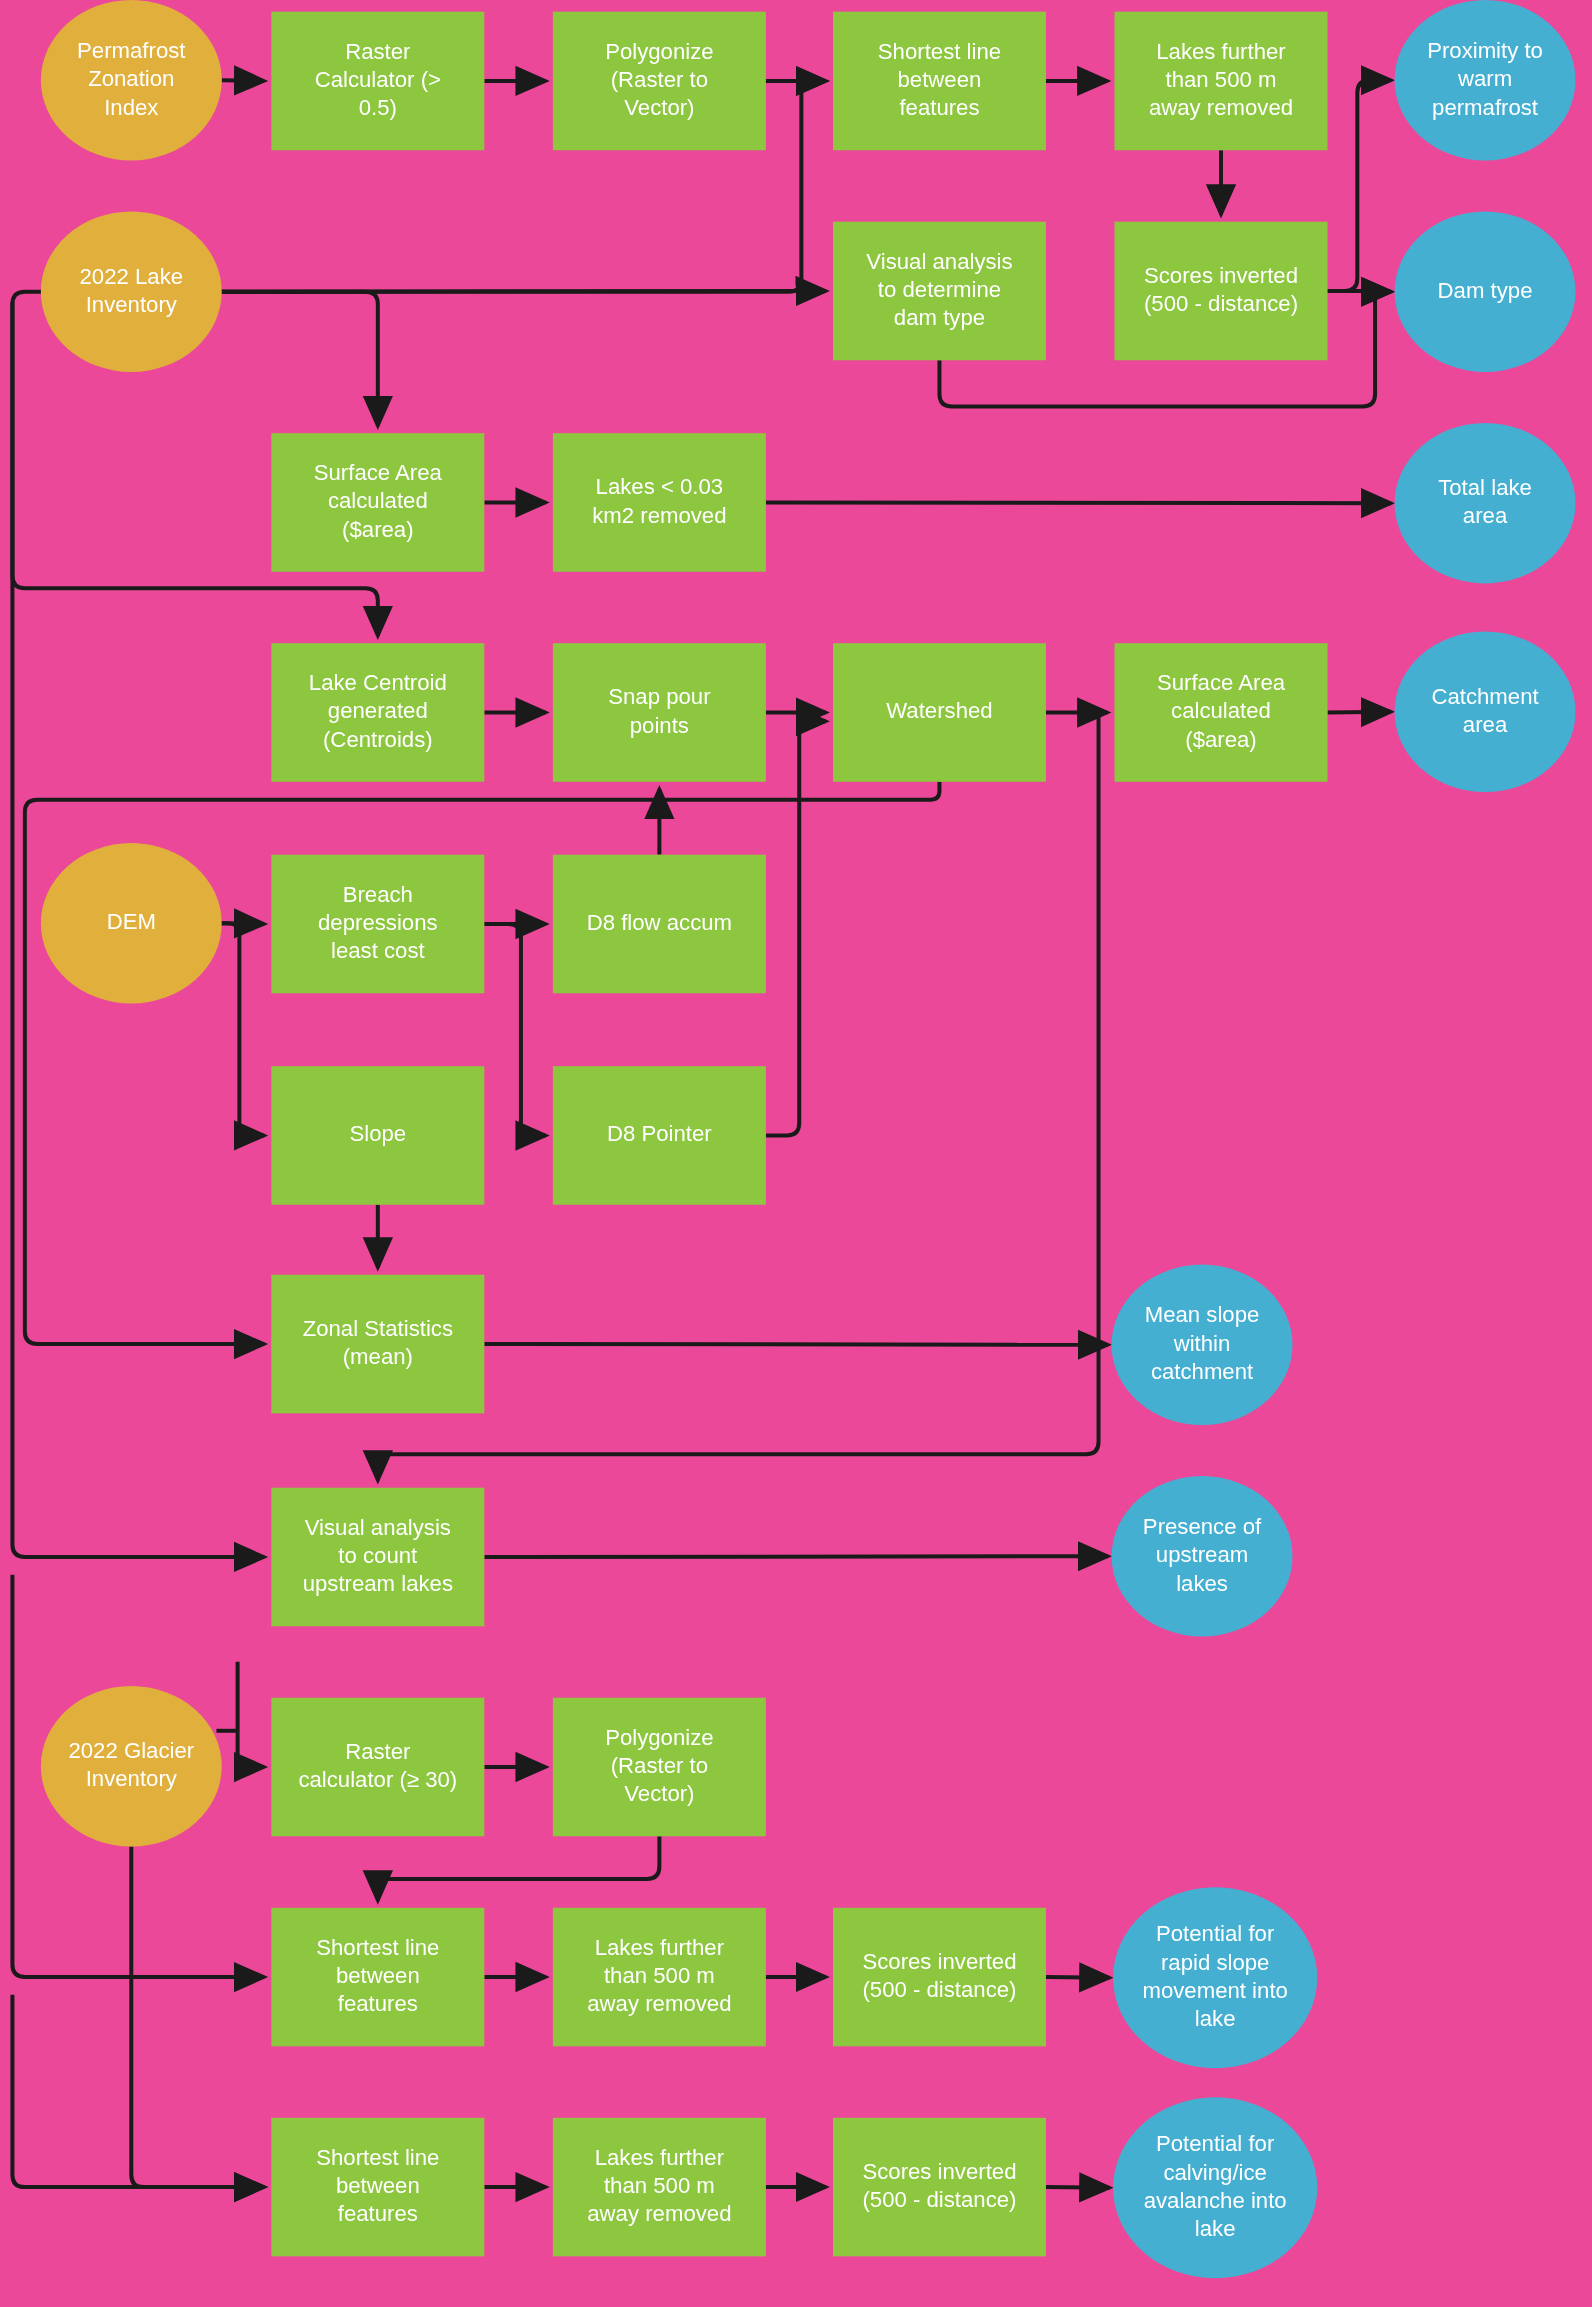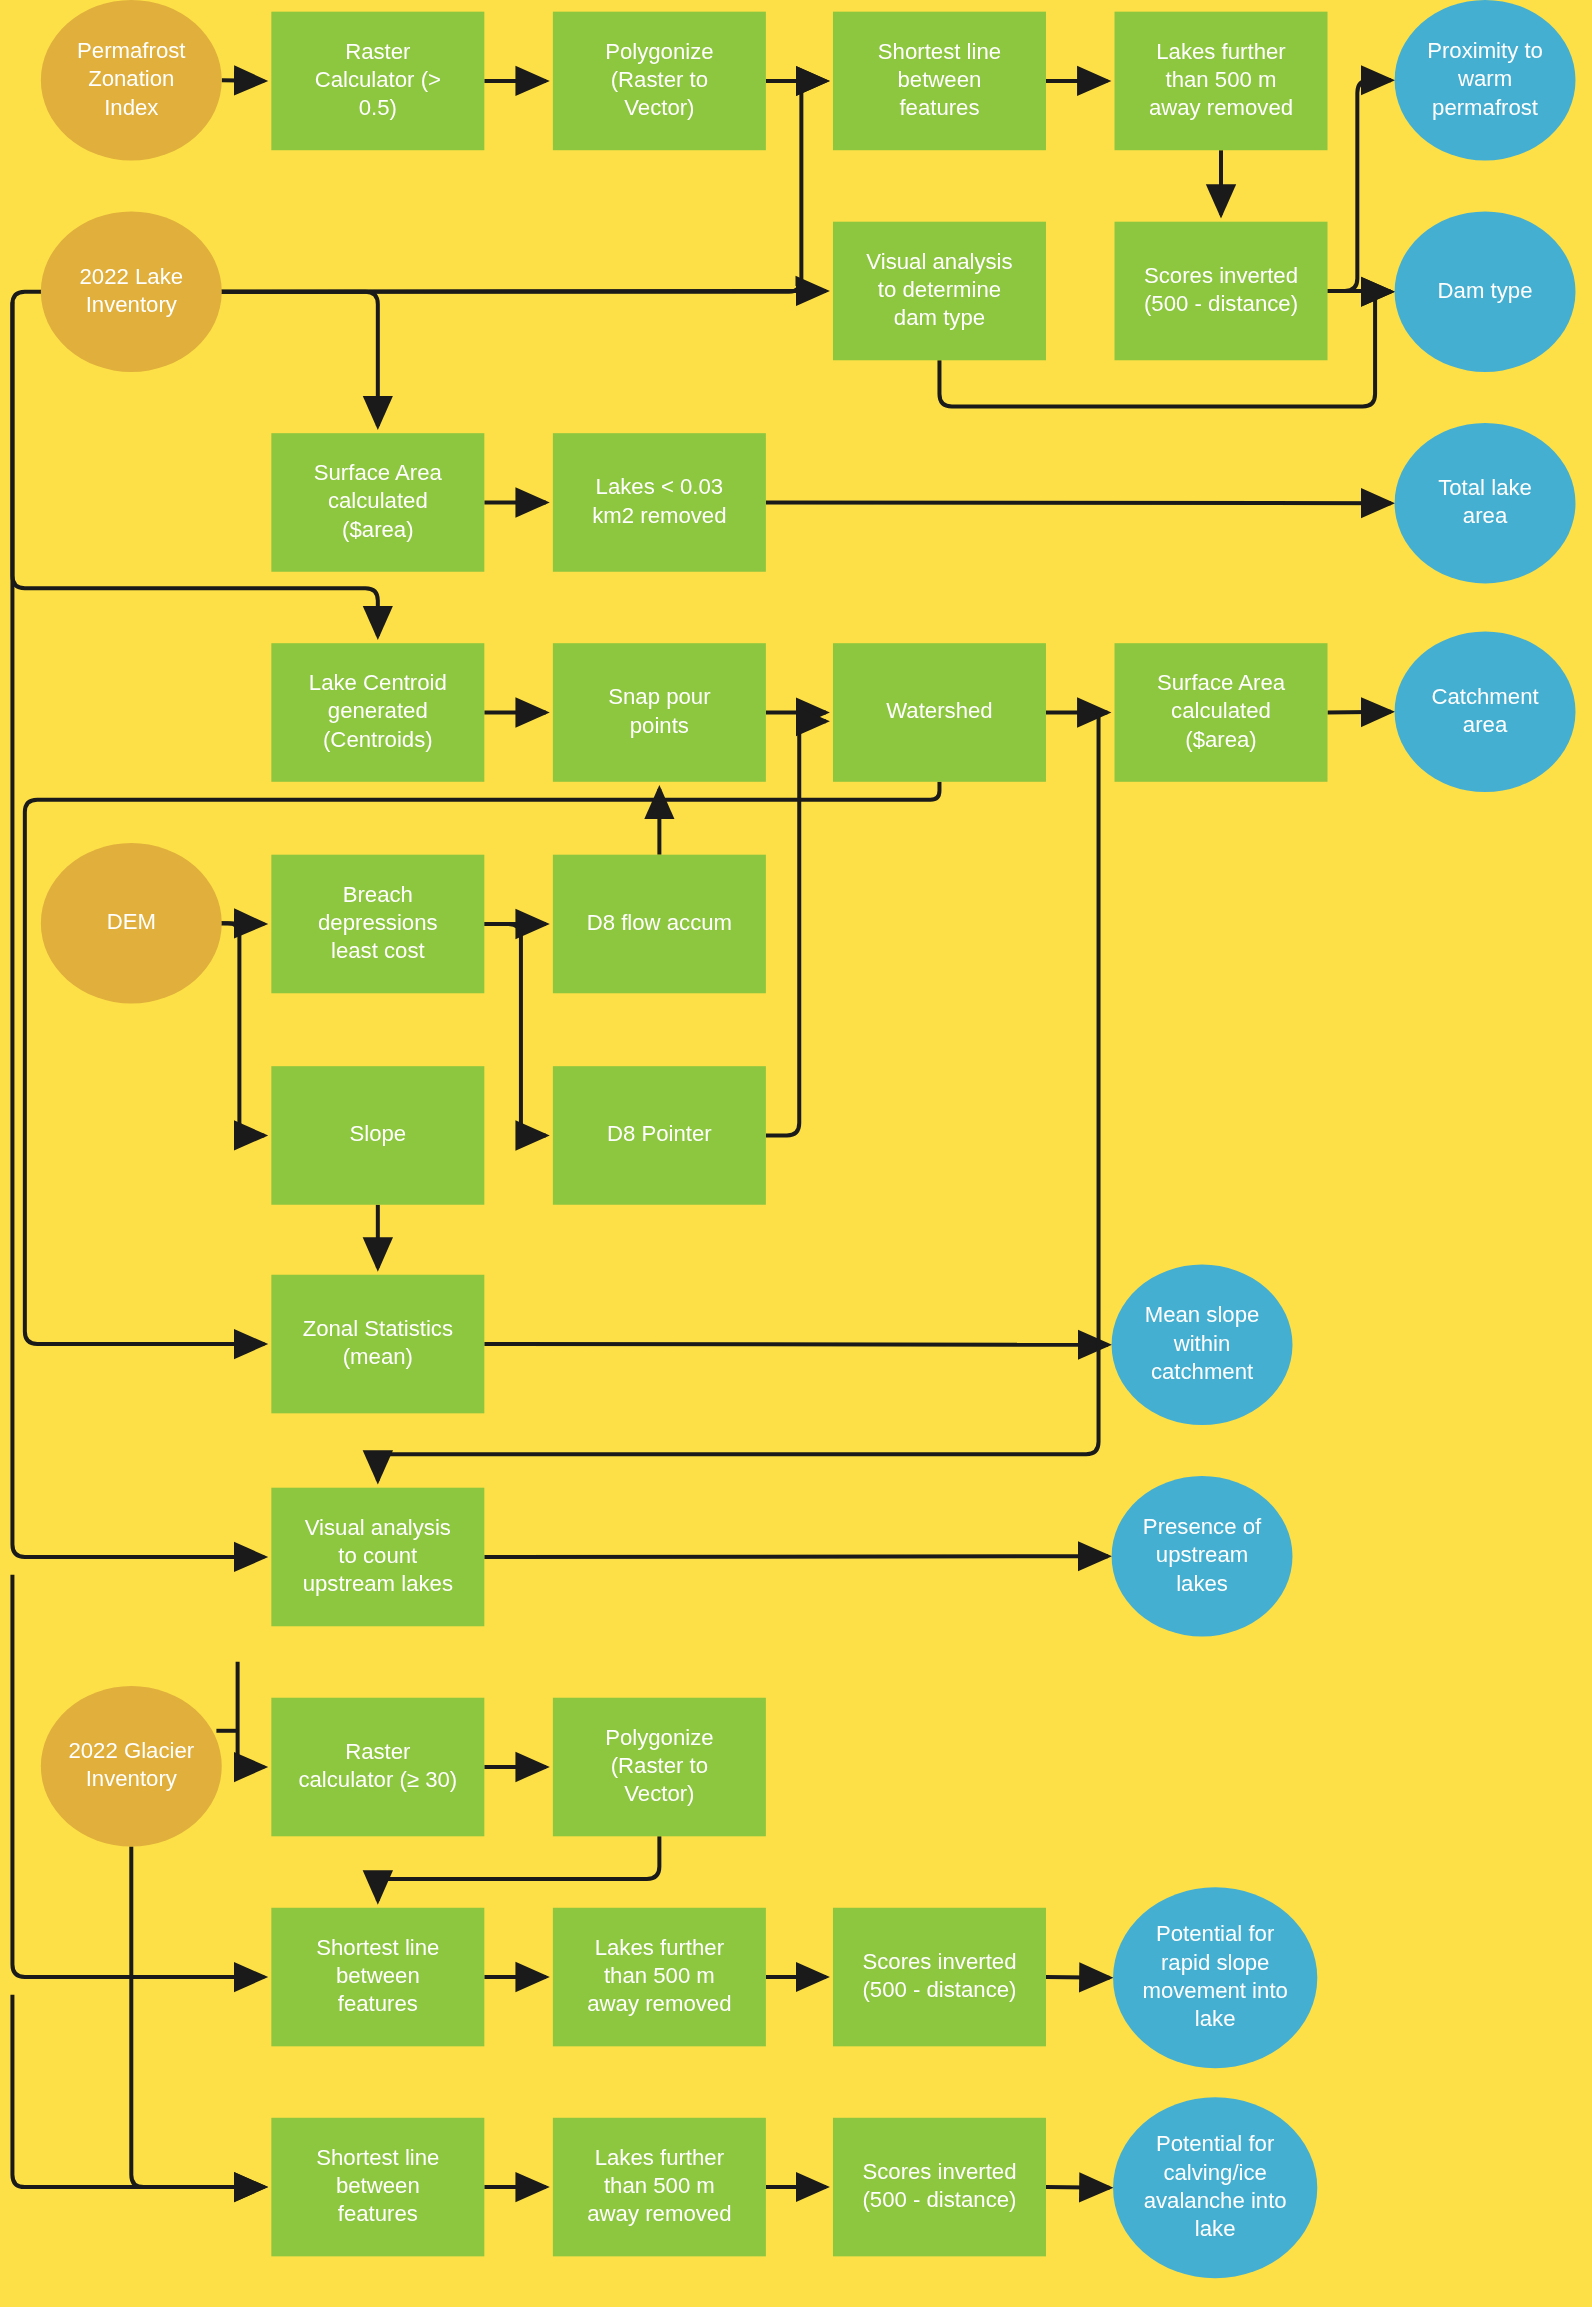--- a/index.html
+++ b/index.html
@@ -8,21 +8,21 @@
     padding: 0;
     background: #ffffff;
   }
   body {
     font-family: "Liberation Sans", sans-serif;
   }
   #diagram-root {
     position: relative;
     width: 1593px;
     height: 2307px;
-    background: #fde047;
+    background: #ec4899;
     overflow: hidden;
   }
   svg.flow-canvas {
     position: absolute;
     top: 0;
     left: 0;
     width: 1593px;
     height: 2307px;
     display: block;
   }

